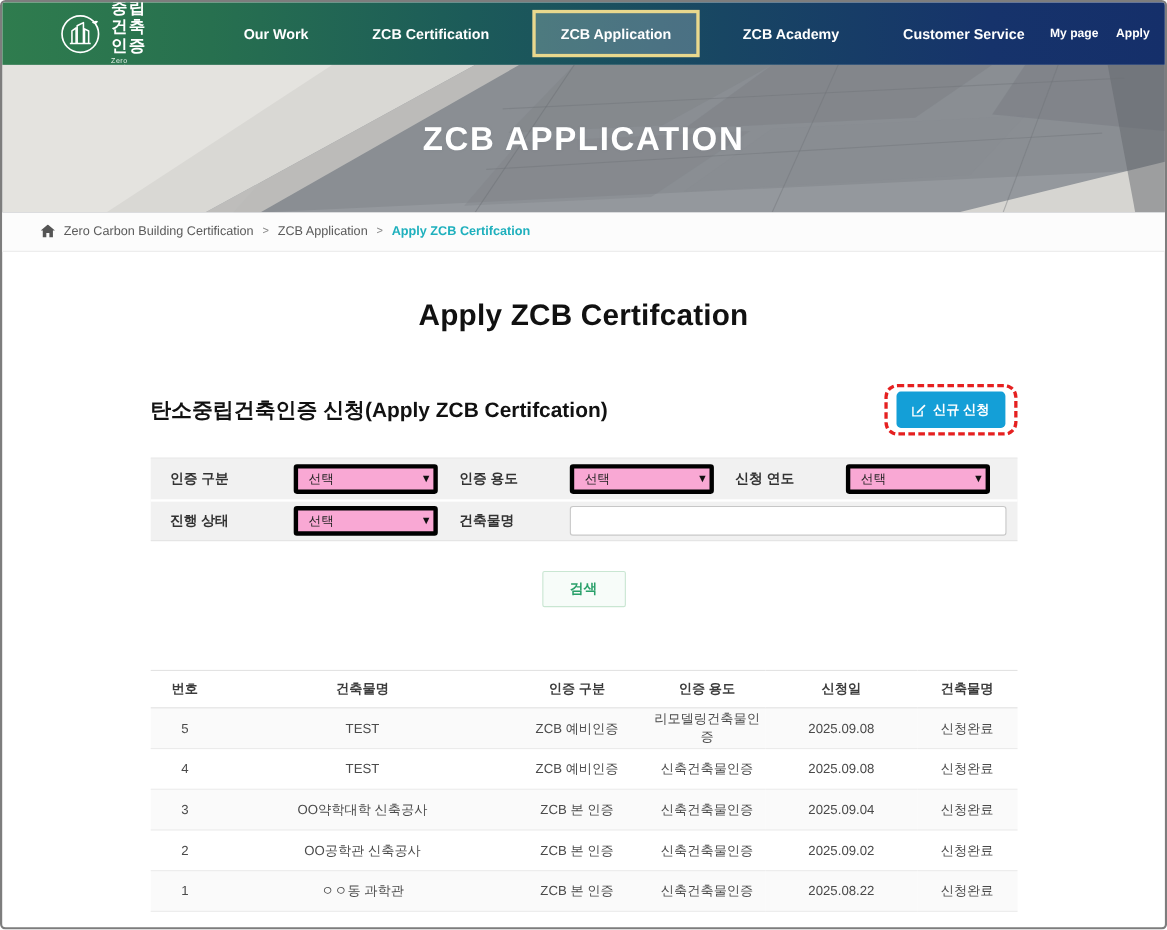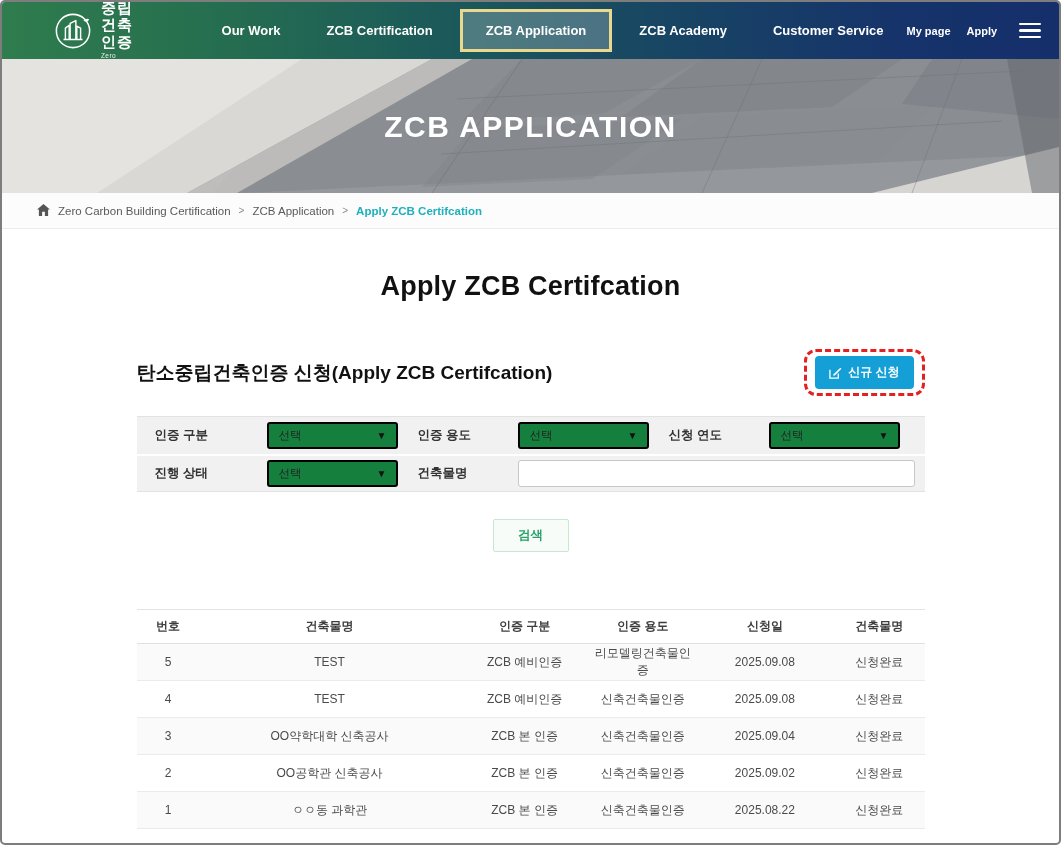--- a/index.html
+++ b/index.html
@@ -12,21 +12,21 @@
   
   .header {
     height:57px; display:flex; align-items:center;
     background:linear-gradient(90deg,#2f7c4e 0%,#27704f 18%,#1c5b59 40%,#184663 62%,#16336b 85%,#152f6a 100%);
     padding:0 20px 0 52px; position:relative;
   }
   .logo { display:flex; align-items:center; gap:9px; cursor:pointer; }
   .logo-badge { width:38px; height:38px; flex:0 0 38px; }
   .logo-text .lt1 { color:#fff; font-size:15px; font-weight:bold; letter-spacing:1px; line-height:17px; }
   .logo-text .lt2 { color:#e8f2ea; font-size:6.5px; letter-spacing:.4px; margin-top:2px; }
-  .nav { display:flex; align-items:center; margin-left:58px; gap:0; }
+  .nav { display:flex; align-items:center; margin-left:58px; gap:12px; }
   .nav-item {
     color:#fff; font-size:13px; font-weight:bold; padding:11px 23px; cursor:pointer; white-space:nowrap;
   }
   .nav-item.hl {
     border:3px solid #e9d88d; background:rgba(255,255,255,0.22); margin:0 4px;
   }
   .utils { margin-left:auto; display:flex; align-items:center; gap:16px; }
   .util-link { color:#fff; font-size:11px; font-weight:bold; cursor:pointer; white-space:nowrap; }
   .burger { width:22px; display:flex; flex-direction:column; gap:4px; cursor:pointer; margin-left:6px; }
   .burger span { display:block; height:2.5px; background:#fff; border-radius:2px; }
@@ -66,22 +66,22 @@
   }
   .edit-ic { width:13px; height:13px; }
 
   
   .filters { margin-top:20px; border-top:1px solid #e2e2e2; border-bottom:1px solid #e2e2e2; }
   .f-row { display:flex; align-items:center; background:#f1f1f1; height:37px; padding:0 10px 0 0; }
   .f-row + .f-row { border-top:2px solid #fff; }
   .f-label { flex:0 0 130px; padding-left:18px; font-size:12.5px; font-weight:bold; color:#333; }
   .f-label.n2 { flex:0 0 120px; padding-left:20px; }
   .sel {
-    flex:0 0 131px; height:27px; background:#15803d; border:2px solid #000000; border-radius:3px;
-    display:flex; align-items:center; justify-content:space-between; padding:0 9px 0 10px;
+    flex:0 0 131px; height:27px; background:#f9a8d4; border:4px solid #000000; border-radius:3px;
+    display:flex; align-items:center; justify-content:space-between; padding:0 1px 0 10px;
     font-size:11.5px; color:#222; cursor:pointer;
   }
   .sel .chev { font-size:10px; color:#111; font-weight:bold; }
   .f-input {
     flex:1 1 auto; height:27px; border:1px solid #c7c7c7; border-radius:3px; background:#fff;
     font-size:12px; padding:0 8px; font-family:"Liberation Sans", sans-serif; color:#333;
   }
 
   .search-wrap { text-align:center; margin-top:27px; }
   .btn-search {

